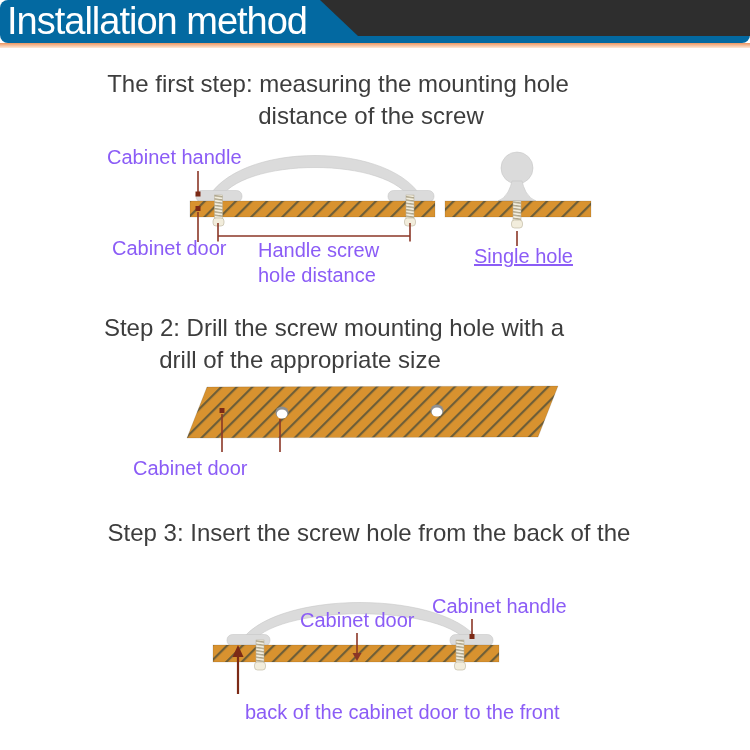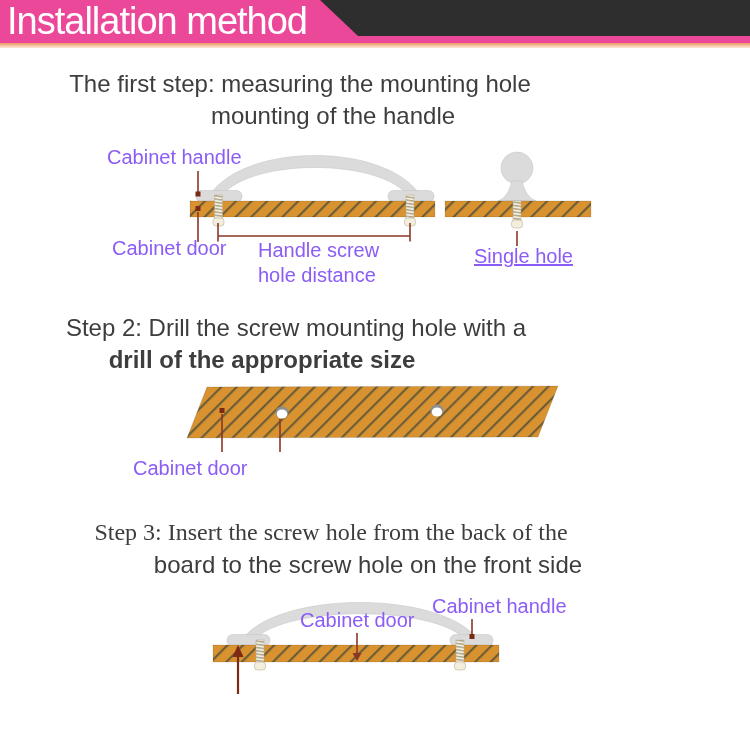--- a/index.html
+++ b/index.html
@@ -1,35 +1,35 @@
 <!DOCTYPE html>
 <html><head>
 <meta charset="utf-8">
 <style>
   html,body{margin:0;padding:0;background:#ffffff;}
   .page{
     position:relative;width:750px;height:750px;background:#ffffff;overflow:hidden;
     font-family:"Liberation Sans","DejaVu Sans",sans-serif;
   }
   
-  .header{position:absolute;left:0;top:0;width:750px;height:43px;background:#ec4899;}
+  .header{position:absolute;left:0;top:0;width:750px;height:43px;background:#0369a1;border-radius:8px;}
   .header-wedge{
     position:absolute;left:0;top:0;width:750px;height:36px;background:#2E2E2E;
     clip-path:polygon(320px 0,750px 0,750px 36px,358px 36px);
   }
   .header-shadow{position:absolute;left:0;top:43px;width:750px;height:5px;
     background:linear-gradient(#ED9660,#FCE9DA);}
   .header-title{
     position:absolute;left:7px;top:0;height:43px;line-height:43px;
     font-size:38px;color:#ffffff;letter-spacing:-1px;white-space:nowrap;
   }
   
   .h-line{
     position:absolute;transform:translateX(-50%);white-space:nowrap;
-    font-size:24px;color:#3D3D3D;letter-spacing:0px;
+    font-size:24px;color:#3D3D3D;letter-spacing:0px;margin-left:38px;
   }
   
   .lbl{position:absolute;font-size:20px;color:#8b5cf6;white-space:nowrap;}
   .diagram-svg{position:absolute;left:0;top:0;width:750px;height:750px;}
 </style>
 </head>
 <body>
 
 <div class="page">
 
@@ -135,32 +135,32 @@
     </g>
   </svg>
 
   <div class="header">
     <div class="header-wedge"></div>
     <div class="header-title">Installation method</div>
   </div>
   <div class="header-shadow"></div>
 
   <div class="h-line" style="left:300px;top:70px;">The first step: measuring the mounting hole</div>
-  <div class="h-line" style="left:333px;top:102px;">mounting of the handle</div>
+  <div class="h-line" style="left:333px;top:102px;">distance of the screw</div>
 
   <div class="lbl" style="left:107px;top:146px;">Cabinet handle</div>
   <div class="lbl" style="left:112px;top:237px;">Cabinet door</div>
   <div class="lbl" style="left:258px;top:239px;">Handle screw</div>
   <div class="lbl" style="left:258px;top:264px;">hole distance</div>
   <div class="lbl" style="left:474px;top:245px;text-decoration:underline;">Single hole</div>
 
   <div class="h-line" style="left:296px;top:314px;text-align:center;">Step 2: Drill the screw mounting hole with a</div>
-  <div class="h-line" style="left:262px;top:346px;font-weight:bold;">drill of the appropriate size</div>
+  <div class="h-line" style="left:262px;top:346px;">drill of the appropriate size</div>
 
   <div class="lbl" style="left:133px;top:457px;">Cabinet door</div>
 
-  <div class="h-line" style="left:331px;top:519px;font-family:Liberation Serif, serif;">Step 3: Insert the screw hole from the back of the</div>
-  <div class="h-line" style="left:368px;top:551px;">board to the screw hole on the front side</div>
+  <div class="h-line" style="left:331px;top:519px;">Step 3: Insert the screw hole from the back of the</div>
 
   <div class="lbl" style="left:300px;top:609px;">Cabinet door</div>
   <div class="lbl" style="left:432px;top:595px;">Cabinet handle</div>
+  <div class="lbl" style="left:245px;top:701px;">back of the cabinet door to the front</div>
 
 </div>
 
 </body></html>

